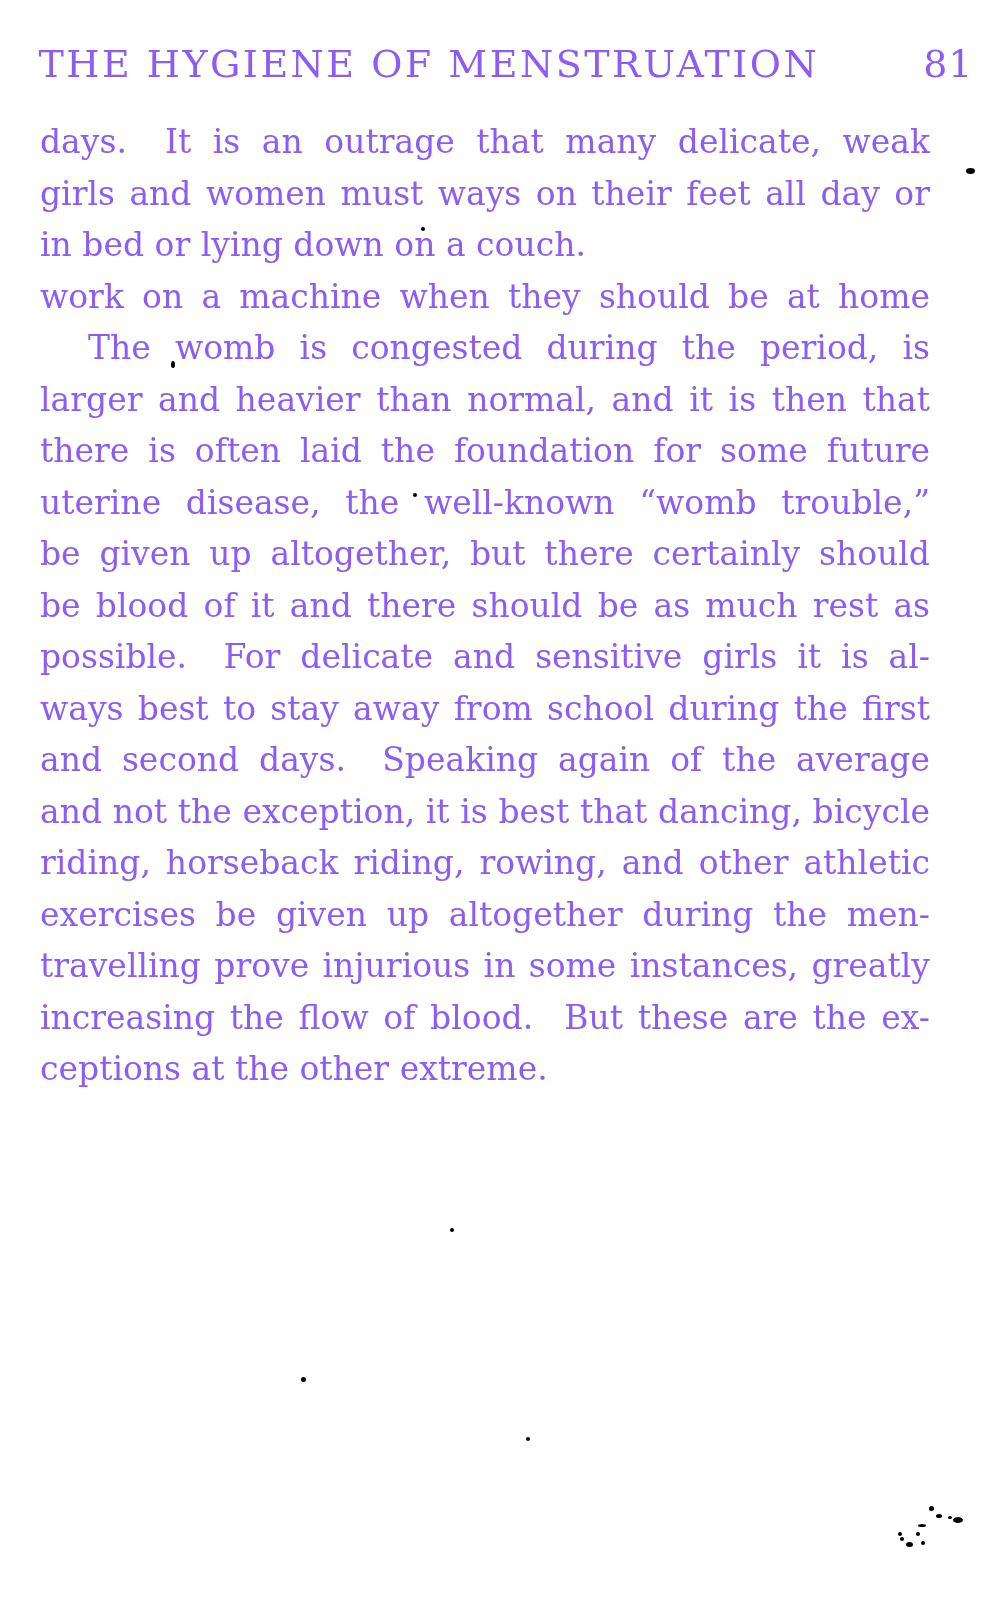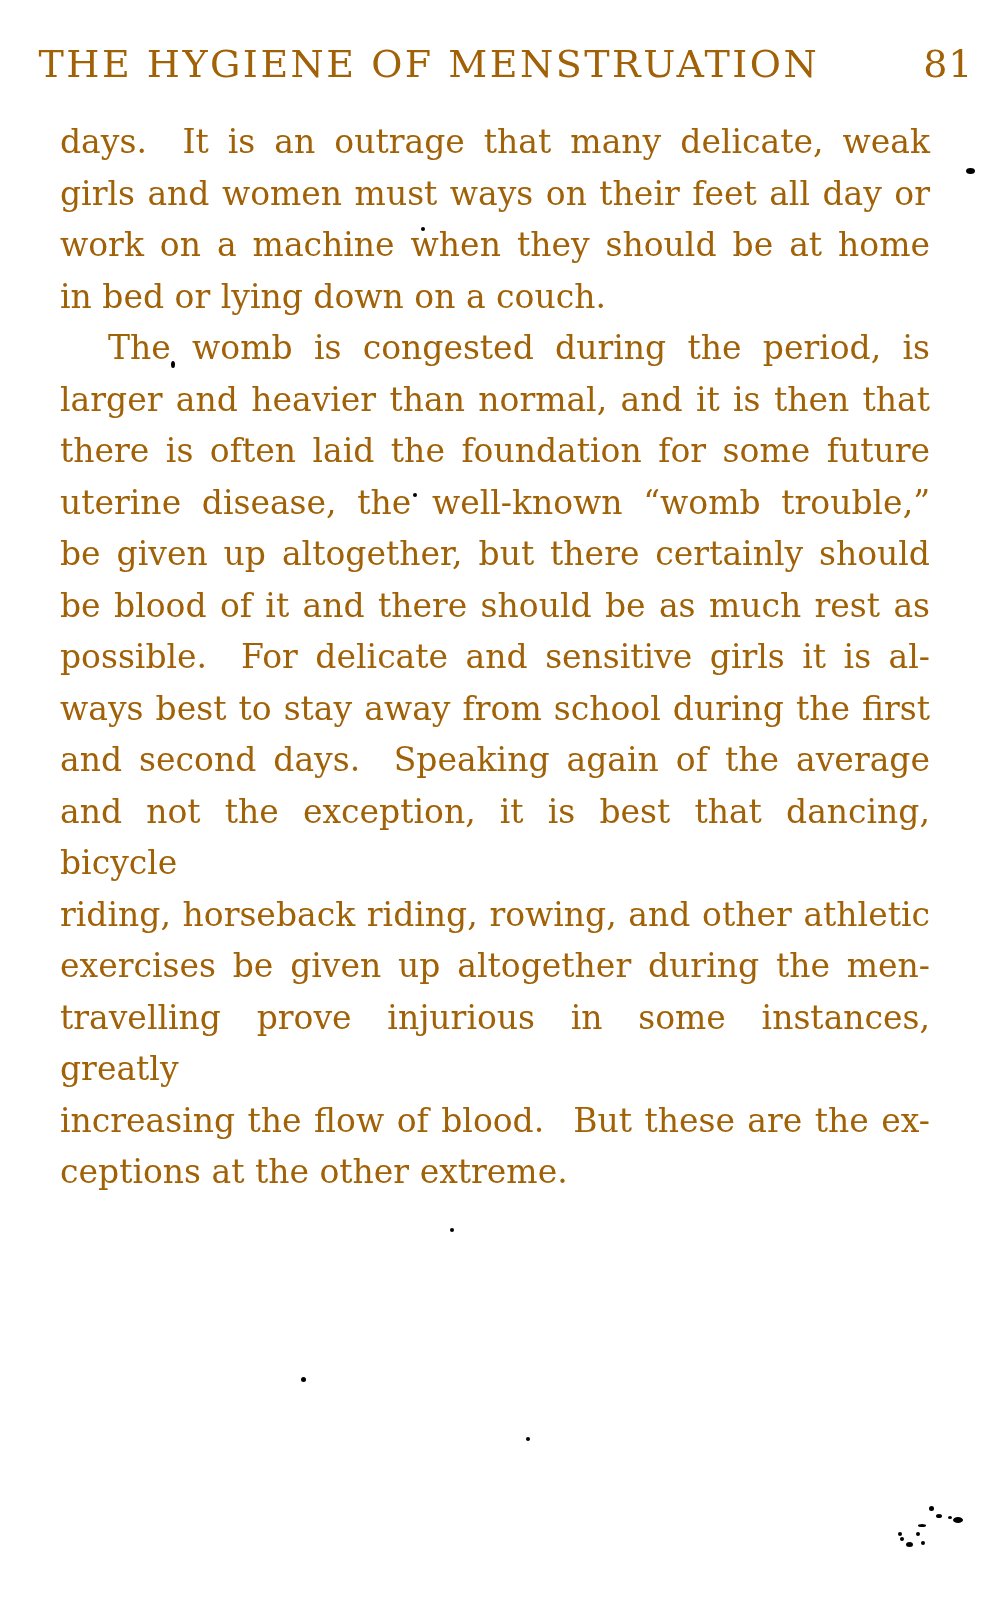--- a/index.html
+++ b/index.html
@@ -5,21 +5,21 @@
   html, body { margin: 0; padding: 0; }
   body {
     width: 1000px; height: 1615px;
     background: #ffffff;
     font-family: "DejaVu Serif", serif;
   }
   .page {
     position: relative;
     width: 980px; height: 1615px;
     background: #ffffff;
-    color: #a16207;
+    color: #8b5cf6;
     overflow: hidden;
   }
   .running-header {
     position: absolute;
     top: 44px; left: 0;
     width: 1000px;
     display: flex;
     justify-content: center;
     align-items: baseline;
     gap: 56px;
@@ -34,21 +34,20 @@
     position: absolute;
     top: 116px; left: 40px;
     width: 890px;
     font-size: 33px;
     line-height: 51.5px;
   }
   .line {
     text-align: justify;
     -moz-text-align-last: justify;
     text-align-last: justify;
-    margin-left: 20px;
   }
   .line.last {
     -moz-text-align-last: left;
     text-align-last: left;
   }
   .line.indent { text-indent: 48px; }
   .speck {
     position: absolute;
     background: #000000;
     border-radius: 50%;
@@ -60,22 +59,22 @@
 <div class="page">
 
   <div class="running-header">
     <span class="title">THE HYGIENE OF MENSTRUATION</span>
     <span class="pagenum">81</span>
   </div>
 
   <div class="page-body">
       <div class="line">days.  It is an outrage that many delicate, weak</div>
       <div class="line">girls and women must ways on their feet all day or</div>
+      <div class="line last">in bed or lying down on a couch.</div>
       <div class="line">work on a machine when they should be at home</div>
-      <div class="line last">in bed or lying down on a couch.</div>
       <div class="line indent">The womb is congested during the period, is</div>
       <div class="line">larger and heavier than normal, and it is then that</div>
       <div class="line">there is often laid the foundation for some future</div>
       <div class="line">uterine disease, the well-known “womb trouble,”</div>
       <div class="line">be given up altogether, but there certainly should</div>
       <div class="line">be blood of it and there should be as much rest as</div>
       <div class="line">possible.  For delicate and sensitive girls it is al-</div>
       <div class="line">ways best to stay away from school during the first</div>
       <div class="line">and second days.  Speaking again of the average</div>
       <div class="line">and not the exception, it is best that dancing, bicycle</div>

